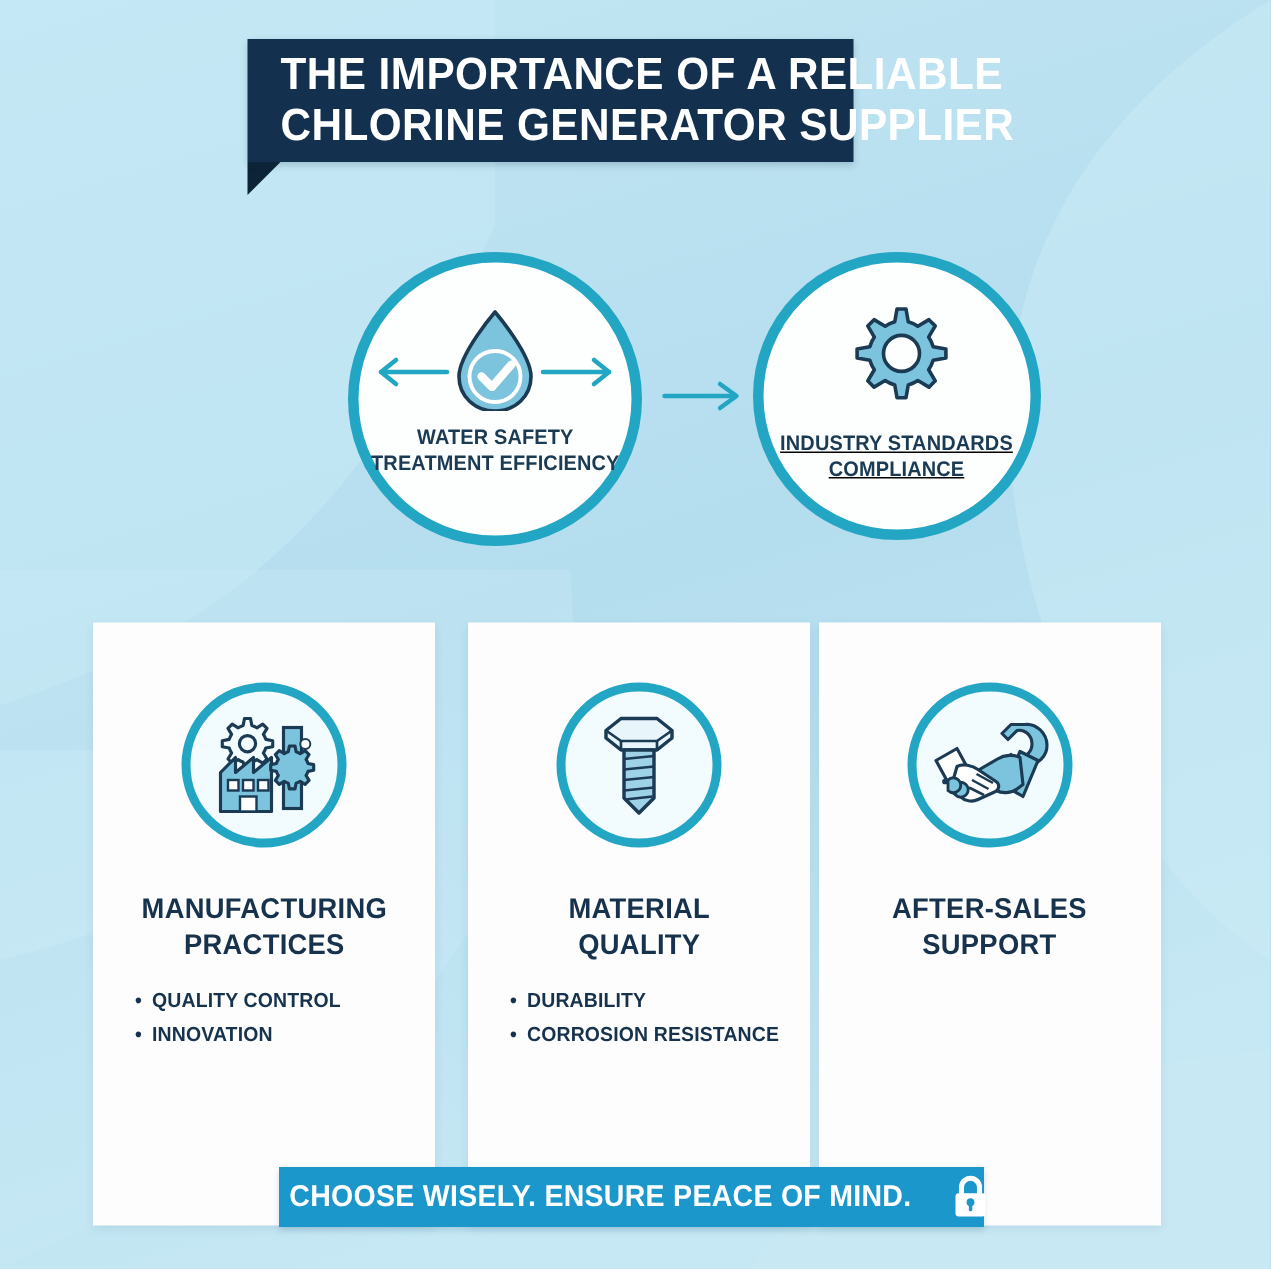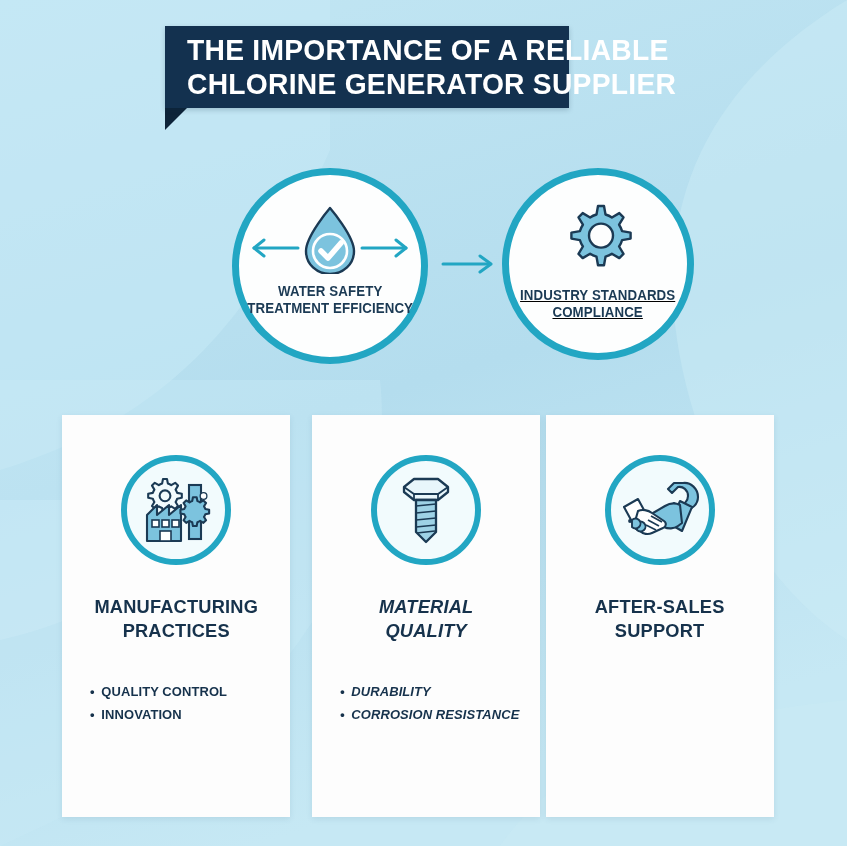--- a/index.html
+++ b/index.html
@@ -116,21 +116,21 @@
     top: 0;
     width: 228px;
     height: 402px;
     background: #fdfdfd;
     box-shadow: 0 2px 6px rgba(40,80,105,0.10);
     display: flex;
     flex-direction: column;
     align-items: center;
   }
   .card-1 { left: 62px; }
-  .card-2 { left: 312px; font-style: italic; }
+  .card-2 { left: 312px; }
   .card-3 { left: 546px; }
 
   .card-icon-circle {
     margin-top: 40px;
     width: 110px;
     height: 110px;
     border-radius: 50%;
     background: #f2fbfd;
     border: 6px solid #22a6c3;
     box-sizing: border-box;
@@ -142,21 +142,21 @@
     margin-top: 30px;
     text-align: center;
     color: #16324c;
     font-size: 19px;
     font-weight: bold;
     line-height: 24px;
     letter-spacing: 0.2px;
     transform: scaleX(0.96);
   }
   .card-bullets {
-    margin-top: 37px;
+    margin-top: 12px;
     padding: 0;
     list-style: none;
     align-self: flex-start;
     margin-left: 28px;
   }
   .card-3 .card-bullets { margin-left: 22px; }
   .card-bullets li {
     color: #16324c;
     font-size: 13.5px;
     font-weight: bold;
@@ -376,14 +376,25 @@
           <path d="M12,43 C14,41 17,41 19,43 C21,45 21,48 19,50 C17,52 14,52 12,50 Z" fill="#7cc3de" stroke="#1b3a54" stroke-width="1.9"></path>
         </svg>
       </div>
       <div class="card-title">
         <div>AFTER-SALES</div>
         <div>SUPPORT</div>
       </div>
     </div>
   </div>
 
+  <div class="bottom-banner">
+    <div class="bottom-text">CHOOSE WISELY. ENSURE PEACE OF MIND.</div>
+    <div class="lock-icon">
+      <svg width="26" height="30" viewBox="0 0 26 30" xmlns="http://www.w3.org/2000/svg">
+        <path d="M7,13 L7,8.5 C7,5.2 9.7,2.5 13,2.5 C16.3,2.5 19,5.2 19,8.5 L19,13" fill="none" stroke="#ffffff" stroke-width="3.4"></path>
+        <rect x="3" y="12.5" width="20" height="15.5" rx="2.2" fill="#ffffff"></rect>
+        <circle cx="13" cy="18.5" r="2.6" fill="#1b97cc"></circle>
+        <rect x="11.9" y="19.5" width="2.3" height="5" rx="1" fill="#1b97cc"></rect>
+      </svg>
+    </div>
+  </div>
 
 </div>
 
 </body></html>

